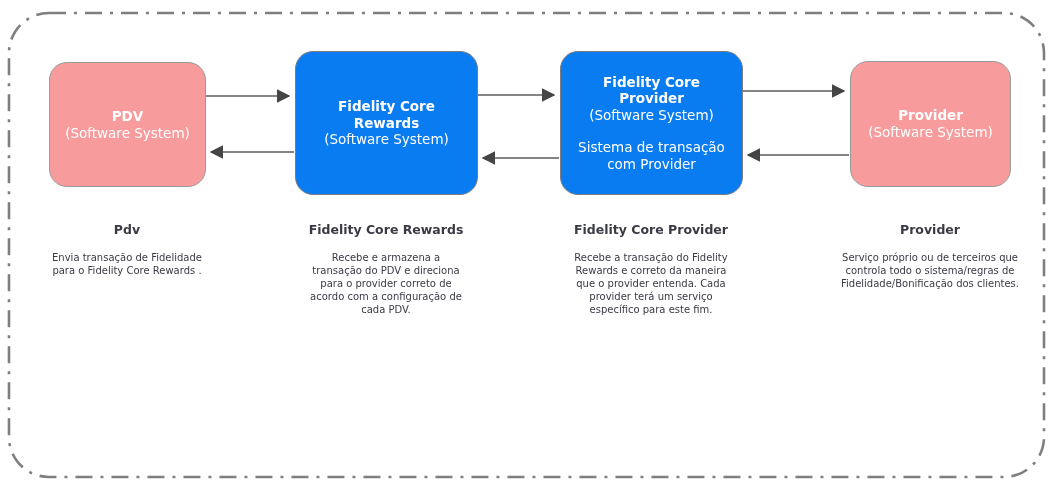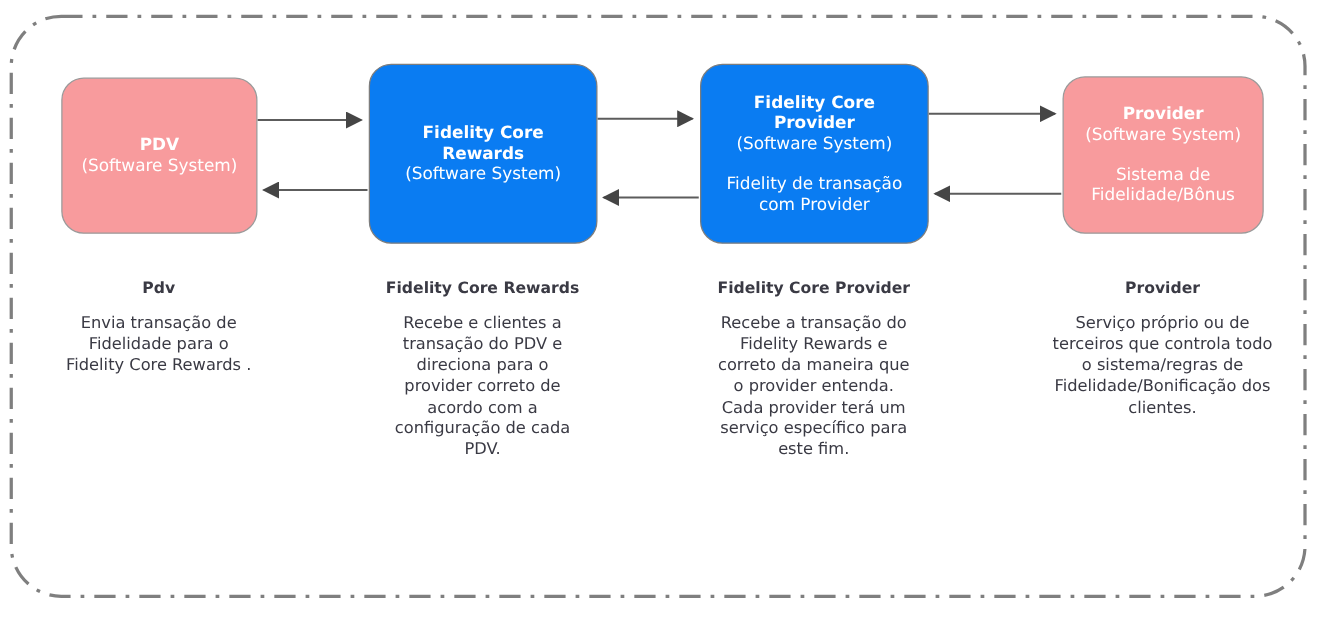--- a/index.html
+++ b/index.html
@@ -39,21 +39,21 @@
     position: absolute;
     text-align: center;
     color: #3a3a44;
   }
   .caption-heading {
     font-size: 12.5px;
     font-weight: bold;
     margin: 0 auto 14px auto;
   }
   .caption-body {
-    font-size: 13px;
+    font-size: 10px;
     line-height: 1.3;
     margin: 0 auto;
   }
 </style>
 </head>
 <body>
 
 <div class="canvas">
 
   <svg class="wires" viewBox="0 0 1054 498" xmlns="http://www.w3.org/2000/svg">
@@ -81,37 +81,36 @@
   </div>
 
   <div class="node blue" style="left:295px; top:51px; width:183px; height:144px;">
     <div class="node-title">Fidelity Core Rewards</div>
     <div class="node-subtitle">(Software System)</div>
   </div>
 
   <div class="node blue" style="left:560px; top:51px; width:183px; height:144px;">
     <div class="node-title">Fidelity Core Provider</div>
     <div class="node-subtitle">(Software System)</div>
-    <div class="node-desc">Fidelity de transação com Provider</div>
+    <div class="node-desc">Sistema de transação com Provider</div>
   </div>
 
   <div class="node pink" style="left:850px; top:61px; width:161px; height:126px;">
     <div class="node-title">Provider</div>
     <div class="node-subtitle">(Software System)</div>
-    <div class="node-desc">Sistema de Fidelidade/Bônus</div>
   </div>
 
   <div class="caption" style="left:27px; top:222px; width:200px;">
     <div class="caption-heading">Pdv</div>
     <div class="caption-body" style="width:162px;">Envia transação de Fidelidade para o Fidelity Core Rewards .</div>
   </div>
 
   <div class="caption" style="left:286px; top:222px; width:200px;">
     <div class="caption-heading">Fidelity Core Rewards</div>
-    <div class="caption-body" style="width:152px;">Recebe e clientes a transação do PDV e direciona para o provider correto de acordo com a configuração de cada PDV.</div>
+    <div class="caption-body" style="width:152px;">Recebe e armazena a transação do PDV e direciona para o provider correto de acordo com a configuração de cada PDV.</div>
   </div>
 
   <div class="caption" style="left:551px; top:222px; width:200px;">
     <div class="caption-heading">Fidelity Core Provider</div>
     <div class="caption-body" style="width:162px;">Recebe a transação do Fidelity Rewards e correto da maneira que o provider entenda. Cada provider terá um serviço específico para este fim.</div>
   </div>
 
   <div class="caption" style="left:820px; top:222px; width:220px;">
     <div class="caption-heading">Provider</div>
     <div class="caption-body" style="width:182px;">Serviço próprio ou de terceiros que controla todo o sistema/regras de Fidelidade/Bonificação dos clientes.</div>

